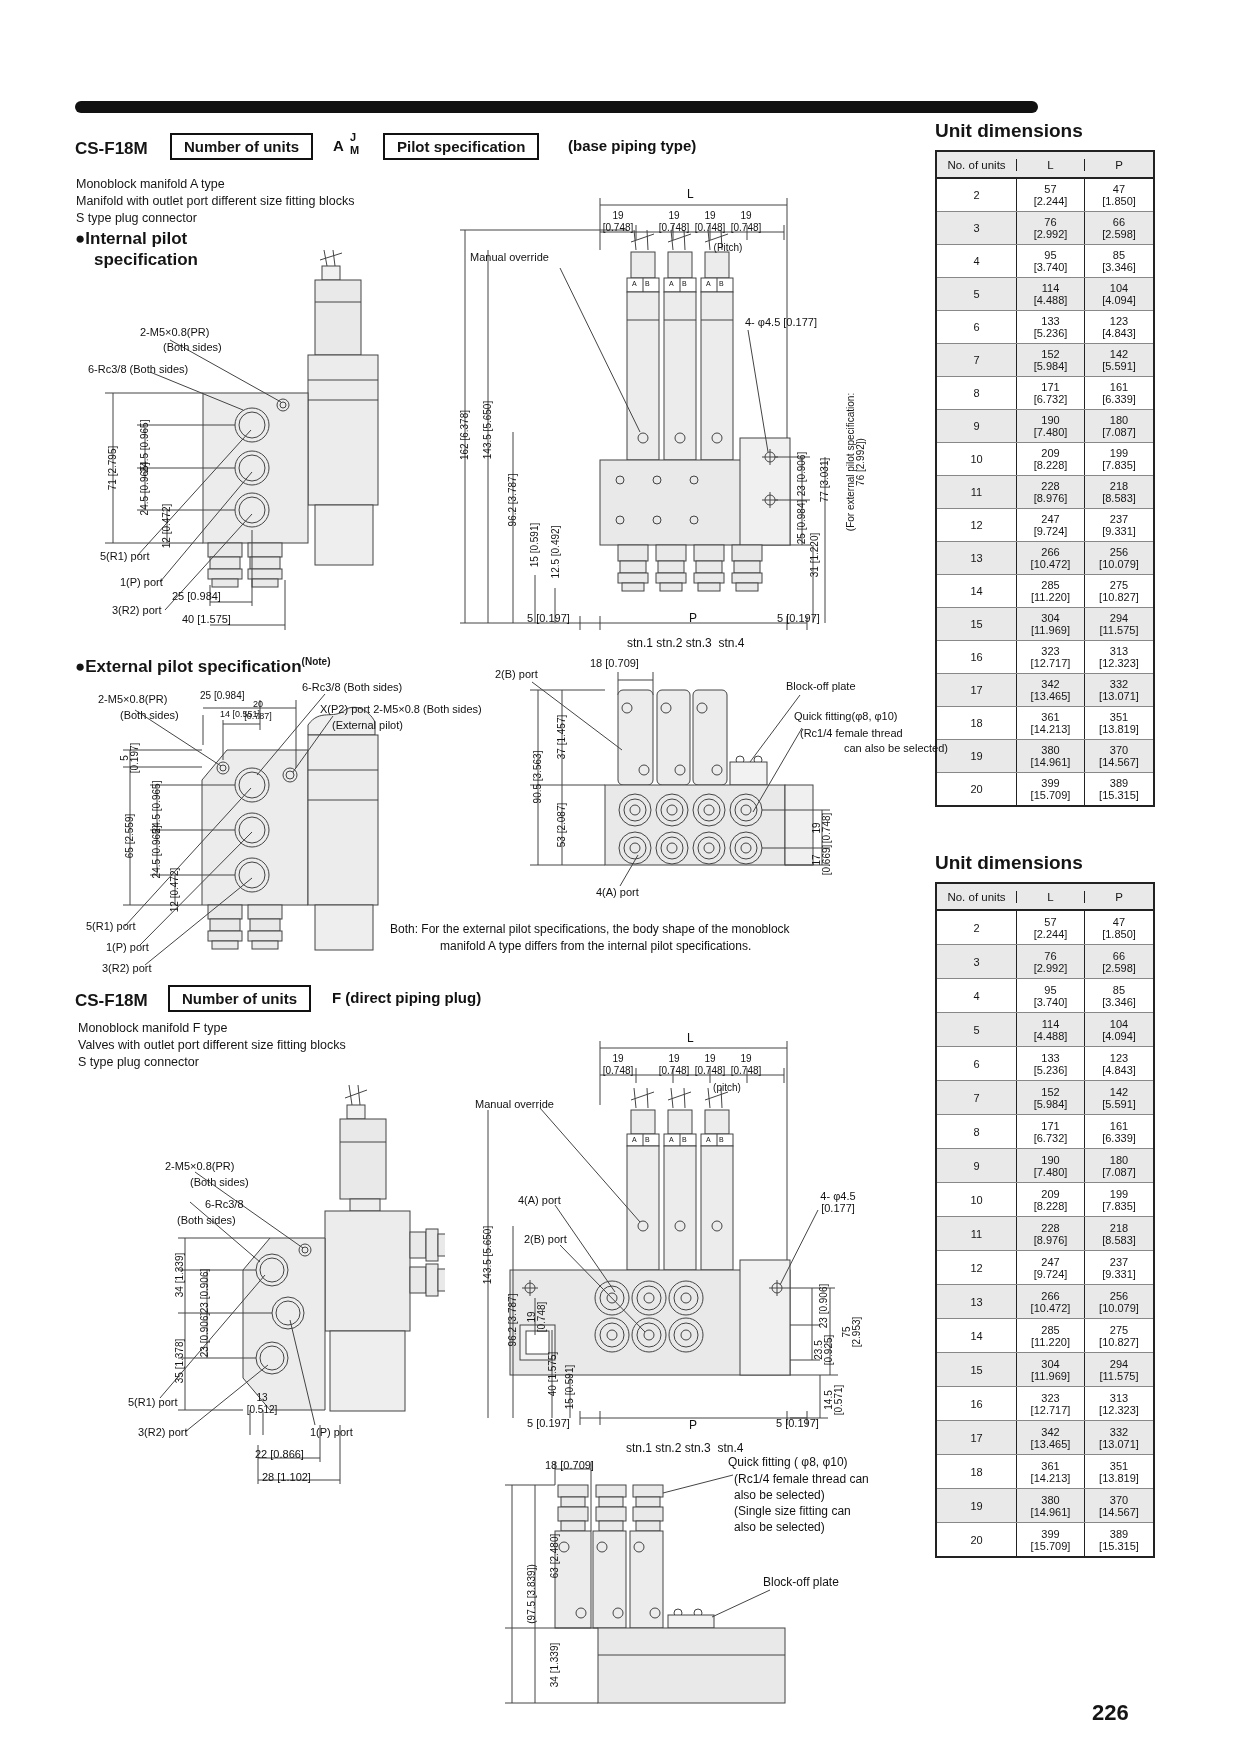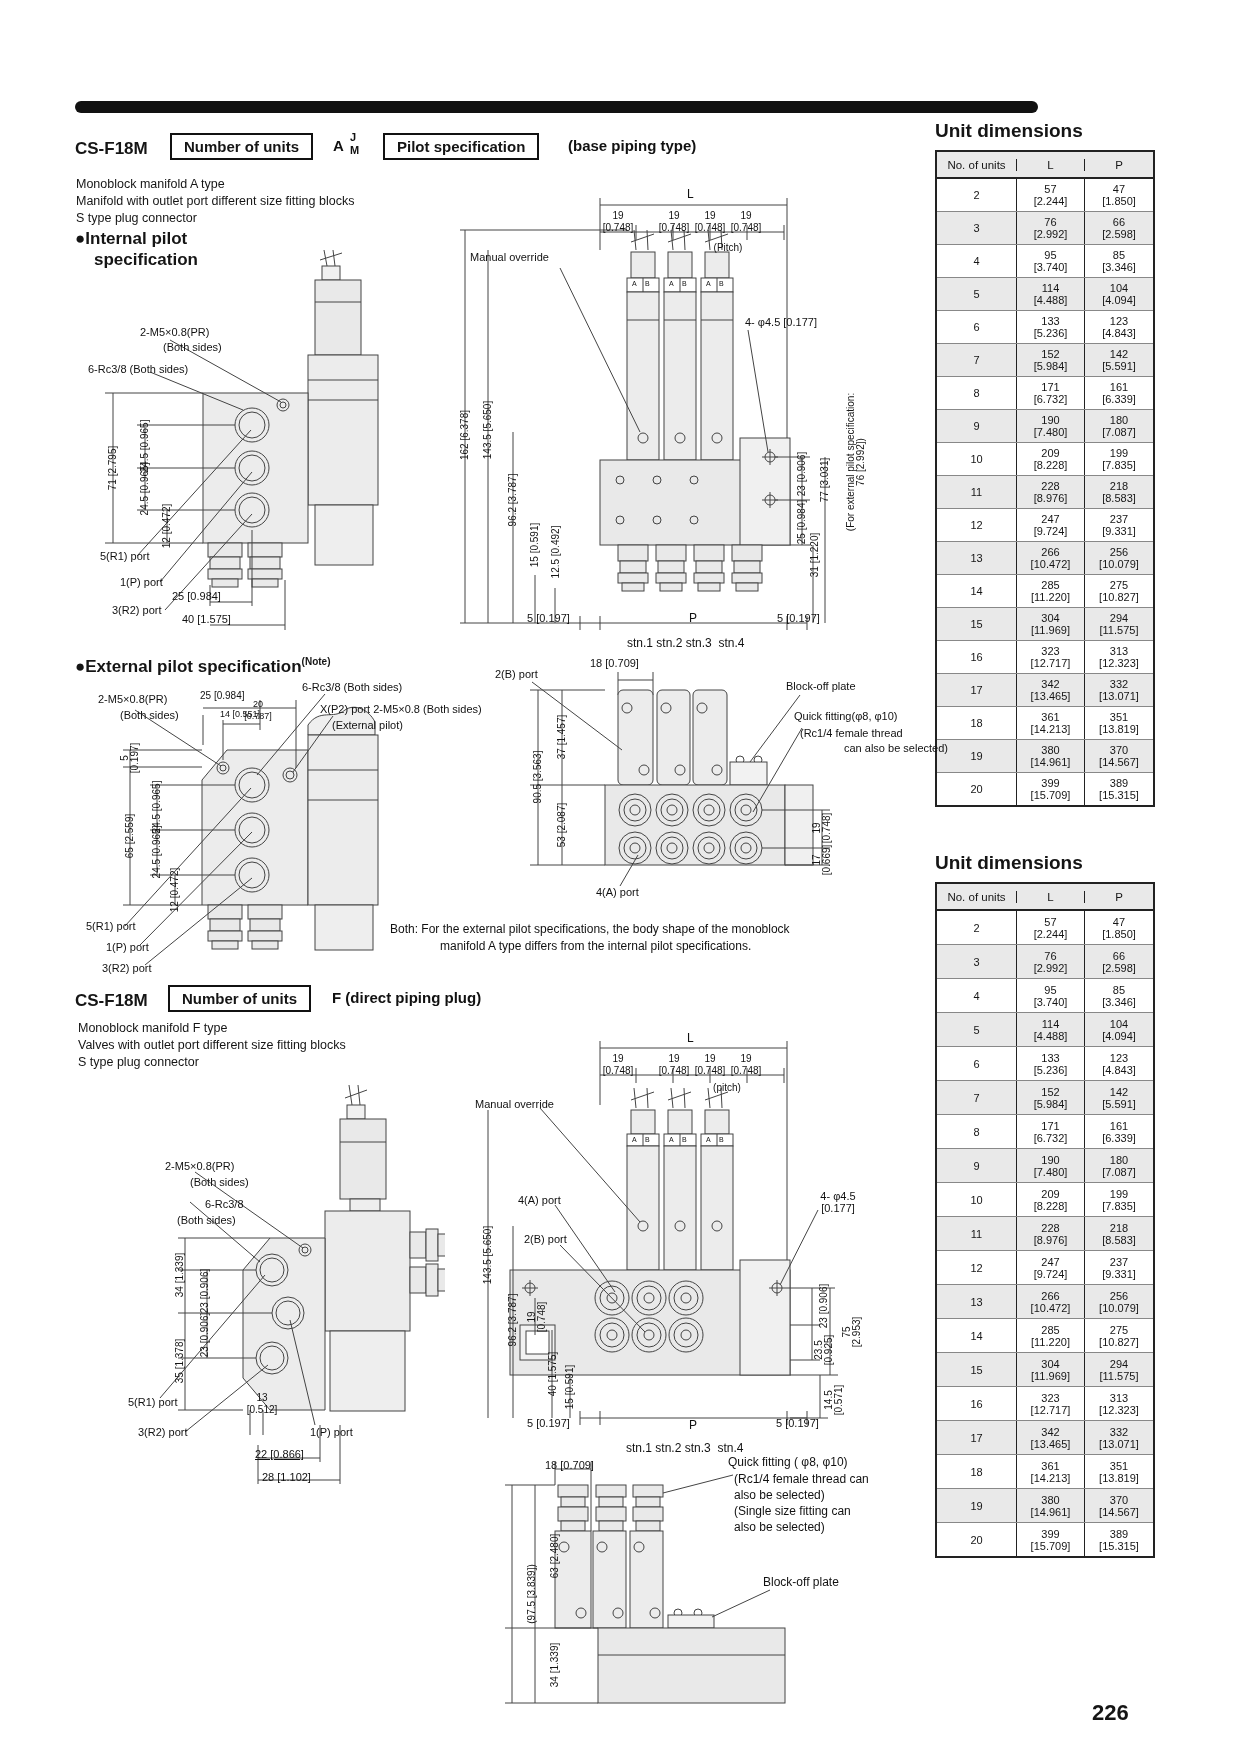--- a/index.html
+++ b/index.html
@@ -806,21 +806,21 @@
   <div class="lab" style="left:205px;top:1198px;">6-Rc3/8</div>
   <div class="lab" style="left:177px;top:1214px;">(Both sides)</div>
   <div class="v" style="left:180px;top:1275px;">34 [1.339]</div>
   <div class="v f9" style="left:205px;top:1291px;">23 [0.906]</div>
   <div class="v" style="left:180px;top:1361px;">35 [1.378]</div>
   <div class="v f9" style="left:205px;top:1335px;">23 [0.906]</div>
   <div class="lab" style="left:128px;top:1396px;">5(R1) port</div>
   <div class="lab c f10" style="left:262px;top:1392px;"><span>13</span><br><span>[0.512]</span></div>
   <div class="lab" style="left:138px;top:1426px;">3(R2) port</div>
   <div class="lab" style="left:310px;top:1426px;">1(P) port</div>
-  <div class="lab" style="left:255px;top:1448px;text-decoration:underline;">22 [0.866]</div>
+  <div class="lab" style="left:255px;top:1448px;">22 [0.866]</div>
   <div class="lab" style="left:262px;top:1471px;">28 [1.102]</div>
 
   <svg class="draw" style="left:440px;top:1030px;" width="430" height="440" viewBox="0 0 430 440">
     <g stroke="#444" stroke-width="1" fill="none">
       <line x1="160" y1="18" x2="347" y2="18"></line>
       <path d="M160,11 L160,75 M347,11 L347,240"></path>
       <line x1="160" y1="45" x2="344" y2="45"></line>
       <path d="M196,38 L196,53 M233,38 L233,53 M270,38 L270,53 M307,38 L307,53 M344,38 L344,53"></path>
       <g>
         <g fill="#ececec">

